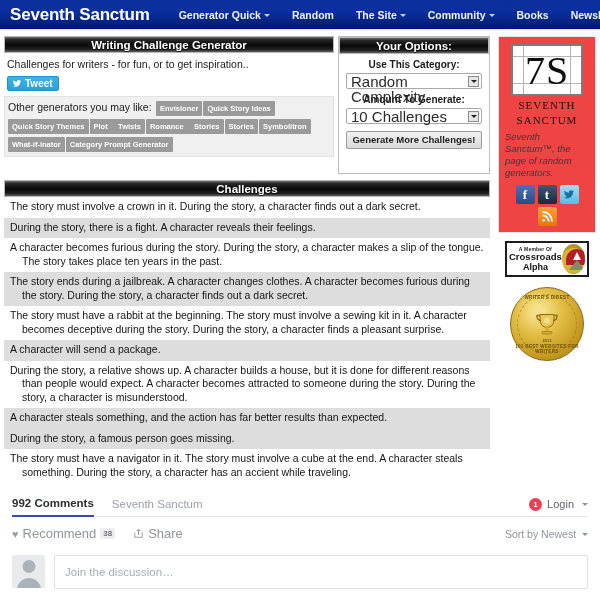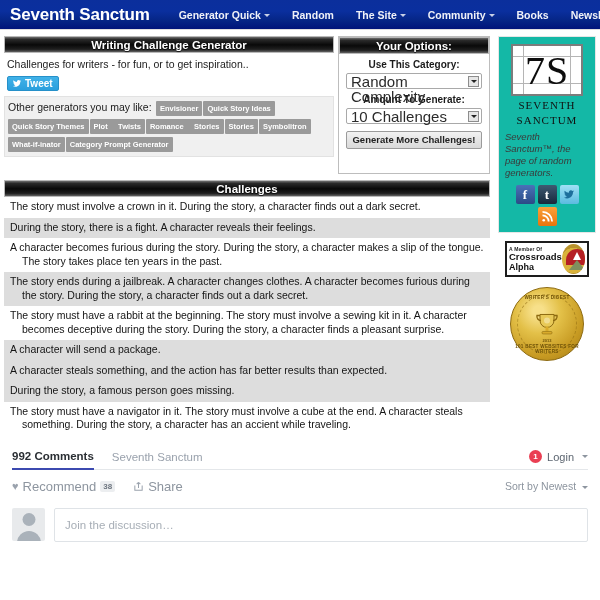--- a/index.html
+++ b/index.html
@@ -117,21 +117,21 @@
   .challenges-wrap { margin-top: 6px; }
   .chal {
     font-size: 10.5px; color: #141414; line-height: 13.5px;
     padding: 3px 6px 4px 6px; text-indent: -12px; padding-left: 18px;
   }
   .chal.alt { background: #dddddd; }
 
   
   .sidebox {
     width: 98px; margin: 0 auto 8px auto;
-    background: #14b8a6; border: 1px solid #e6e6e6;
+    background: #ef4444; border: 1px solid #e6e6e6;
     padding: 5px 4px 6px 4px; text-align: center;
   }
   .logo-frame {
     width: 72px; height: 52px; margin: 2px auto 0 auto;
     border: 2px solid #7c7c7c; position: relative; background: #fff;
   }
   .logo-frame .gridline { position: absolute; background: #b5b5b5; }
   .logo-7s {
     position: absolute; inset: 0;
     font-family: "Liberation Serif", serif;
@@ -160,21 +160,21 @@
   .s-rss { background: linear-gradient(to bottom,#fba13a,#e8740c); }
   .rss-row { margin-top: 3px; display: flex; justify-content: center; }
 
   .badgebox {
     width: 92px; margin: 0 auto 10px auto; background: #fff;
   }
   .cross-badge {
     width: 84px; height: 36px; margin: 0 auto; border: 2px solid #1d1d1d;
     background: #fff; position: relative; display: flex; align-items: center;
   }
-  .cross-txt { flex: 1; text-align: left; padding-left: 2px; }
+  .cross-txt { flex: 1; text-align: center; padding-left: 2px; }
   .cross-l1 { font-size: 5px; font-weight: bold; color: #222; letter-spacing: .2px; }
   .cross-l2 { font-size: 9.5px; font-weight: bold; color: #111; line-height: 10px; }
   .cross-l3 { font-size: 9px; font-weight: bold; color: #111; line-height: 10px; }
   .cross-logo {
     width: 30px; height: 30px; border-radius: 50%;
     background: radial-gradient(circle at 50% 55%, #d9b23a 0 62%, #b8922b 63% 100%);
     margin-right: 2px; position: relative; overflow: hidden;
   }
   .cross-logo .arc {
     position: absolute; left: 4px; top: 5px; width: 22px; height: 16px;
@@ -337,20 +337,21 @@
       </div>
 
       <div class="challenges-wrap">
         <div class="barhead">Challenges</div>
         <div class="chal">The story must involve a crown in it. During the story, a character finds out a dark secret.</div>
         <div class="chal alt">During the story, there is a fight. A character reveals their feelings.</div>
         <div class="chal">A character becomes furious during the story. During the story, a character makes a slip of the tongue. The story takes place ten years in the past.</div>
         <div class="chal alt">The story ends during a jailbreak. A character changes clothes. A character becomes furious during the story. During the story, a character finds out a dark secret.</div>
         <div class="chal">The story must have a rabbit at the beginning. The story must involve a sewing kit in it. A character becomes deceptive during the story. During the story, a character finds a pleasant surprise.</div>
         <div class="chal alt">A character will send a package.</div>
+        <div class="chal">During the story, a relative shows up. A character builds a house, but it is done for different reasons than people would expect. A character becomes attracted to someone during the story. During the story, a character is misunderstood.</div>
         <div class="chal alt">A character steals something, and the action has far better results than expected.</div>
         <div class="chal alt">During the story, a famous person goes missing.</div>
         <div class="chal">The story must have a navigator in it. The story must involve a cube at the end. A character steals something. During the story, a character has an accient while traveling.</div>
       </div>
     </div>
 
     <div class="rightcol">
 
       <div class="sidebox">
         <div class="logo-frame">

